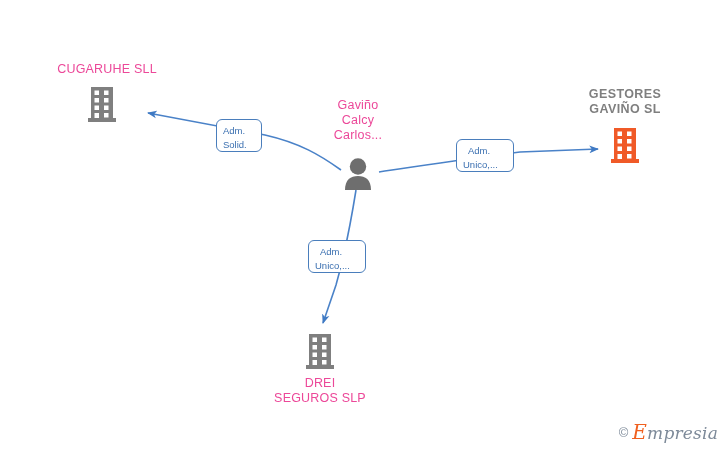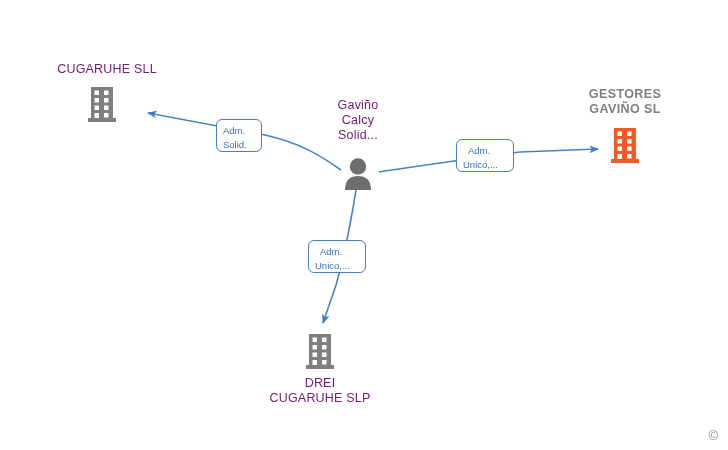--- a/index.html
+++ b/index.html
@@ -7,21 +7,21 @@
     width:728px;height:450px;
     background:#ffffff;
     font-family:"Liberation Sans", sans-serif;
     overflow:hidden;
     position:relative;
   }
   #graph{position:absolute;inset:0;width:728px;height:450px;}
 
   .node-label{
     position:absolute;
-    color:#701a75;
+    color:#ec4899;
     font-size:12.5px;
     line-height:15px;
     text-align:center;
     letter-spacing:.2px;
     white-space:pre-line;
     user-select:none;
   }
   .node-label.bold{font-weight:bold;color:#7f7f7f;letter-spacing:.4px;font-size:12.5px;}
 
   .edge-label{
@@ -116,32 +116,33 @@
   <g transform="translate(345,158)">
     <circle cx="13" cy="8.5" r="8.2" fill="#6e6e6e"></circle>
     <path d="M 0,32 C 0,21.5 5.6,18 13,18 C 20.4,18 26,21.5 26,32 Z" fill="#6e6e6e"></path>
   </g>
 </svg>
 
 <div class="node-label" style="left:27px;top:62px;width:160px;">CUGARUHE SLL</div>
 
 <div class="node-label" style="left:298px;top:98px;width:120px;">Gaviño
 Calcy
-Solid...</div>
+Carlos...</div>
 
 <div class="node-label bold" style="left:555px;top:87px;width:140px;">GESTORES
 GAVIÑO  SL</div>
 
 <div class="node-label" style="left:250px;top:376px;width:140px;">DREI
-CUGARUHE  SLP</div>
+SEGUROS  SLP</div>
 
 <div class="edge-label" style="left:216px;top:119px;width:46px;height:33px;">Adm.
 Solid.</div>
 
 <div class="edge-label" style="left:456px;top:139px;width:58px;height:33px;">Adm.
 Unico,...</div>
 
 <div class="edge-label" style="left:308px;top:240px;width:58px;height:33px;">Adm.
 Unico,...</div>
 
 <div class="wm">
   <span class="c">©</span>
+  <span class="brand"><span class="e">E</span><span>mpresia</span></span>
 </div>
 
 </body></html>

